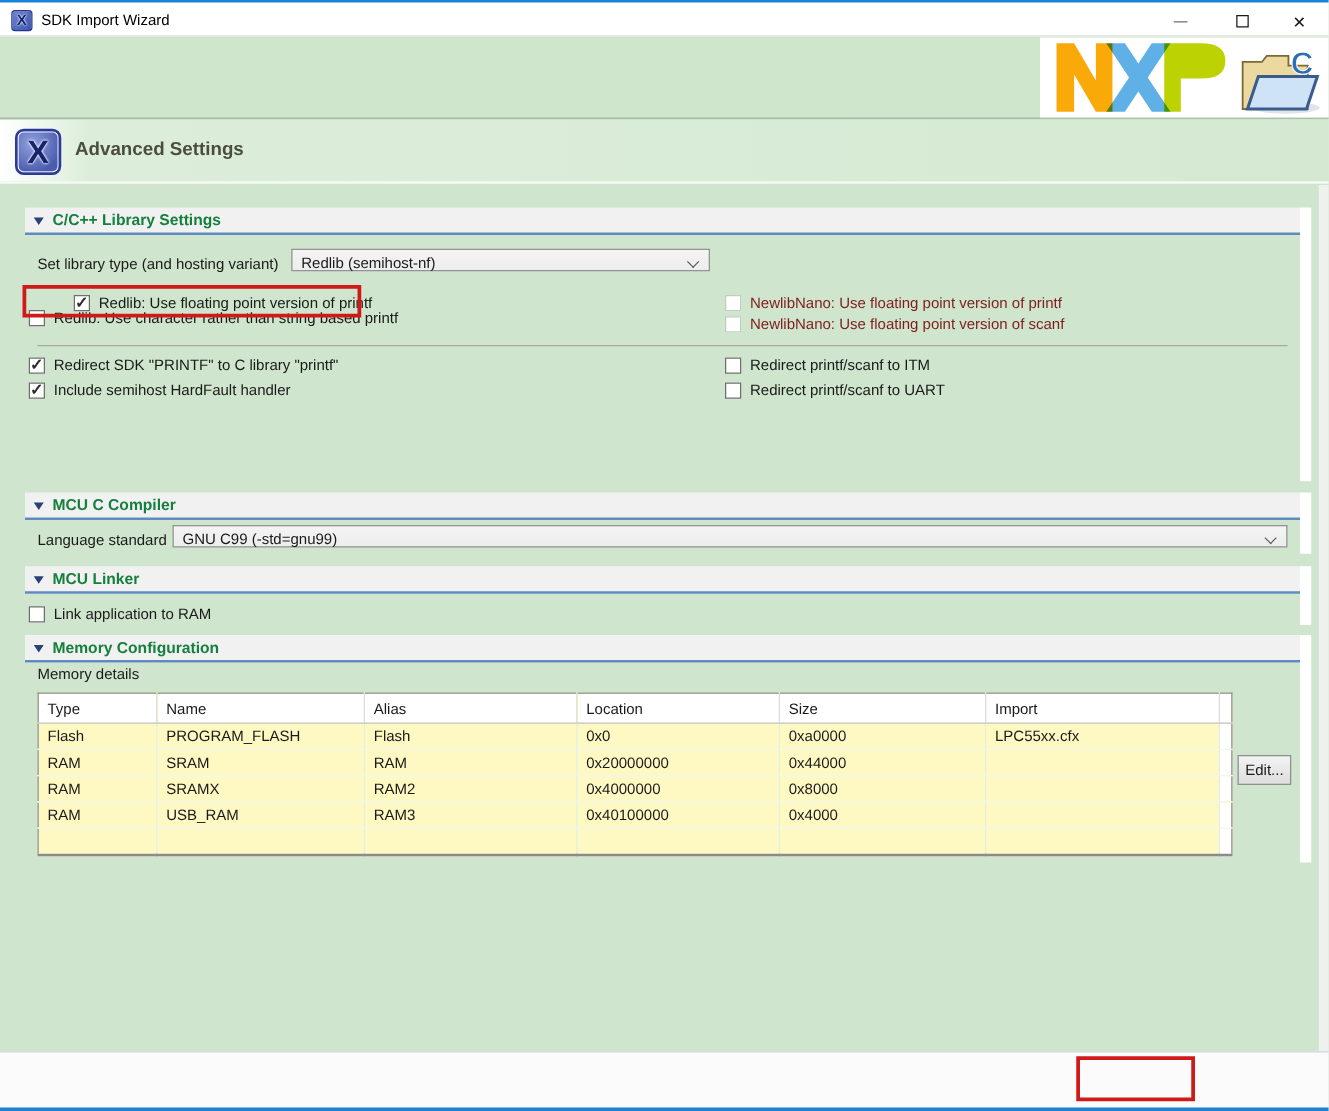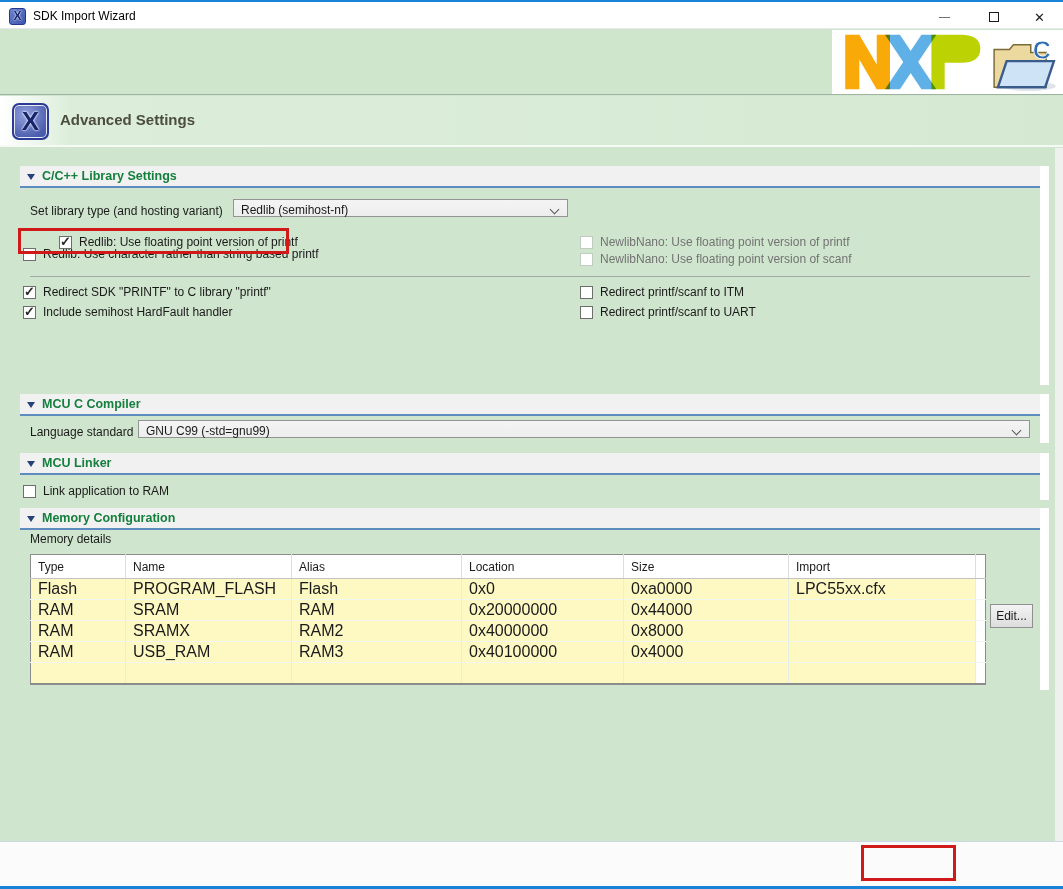--- a/index.html
+++ b/index.html
@@ -58,30 +58,30 @@
   .combo-text { position:absolute; left:7px; top:0; line-height:20px; font-size:12px; color:#1a1a1a; white-space:nowrap; }
   .combo-chevron { position:absolute; right:9px; top:6px; width:7px; height:7px;
                    border-right:1.6px solid #5a5a5a; border-bottom:1.6px solid #5a5a5a;
                    transform:rotate(45deg); }
 
   .cb-row { position:absolute; display:flex; align-items:center; gap:7px; height:18px; }
   .cb { width:13px; height:13px; background:#ffffff; border:1px solid #6e6e6e; position:relative; flex:none; }
   .cb.checked::after { content:"✓"; position:absolute; left:0px; top:-3px; font-size:13px;
                        font-weight:bold; color:#2b2b2b; }
   .cb-row.disabled .cb { border-color:#c0ccc1; }
-  .cb-row.disabled .cb-label { color:#737373; }
+  .cb-row.disabled .cb-label { color:#7f1d1d; }
   .hdivider { position:absolute; left:30px; width:1000px; height:0; border-top:1px solid #a8a8a8; }
 
   
   .mem-table { position:absolute; left:30px; top:554px; border-collapse:collapse; table-layout:fixed;
                border:1px solid #8c8c8c; border-bottom-width:2px; background:#fef9c3; }
   .mem-table th { background:#ffffff; font-weight:normal; text-align:left; height:24px;
                   padding:0 0 0 7px; font-size:12px; border-right:1px solid #dcdcdc;
                   border-bottom:1px solid #c2c2c2; overflow:hidden; }
-  .mem-table td { height:21px; padding:0 0 0 7px; font-size:16px; border-right:1px solid #e4efe2;
+  .mem-table td { height:21px; padding:0 0 0 7px; font-size:12px; border-right:1px solid #e4efe2;
                   border-bottom:1px solid #f0f7ef; overflow:hidden; white-space:nowrap; }
   .mem-table .vscroll-col { background:#ffffff; border-right:none; }
 
   .push-btn { position:absolute; background:linear-gradient(#f3f3f3,#dddddd); border:1px solid #8f8f8f;
               font-size:12px; text-align:center; color:#1a1a1a;
               display:flex; align-items:center; justify-content:center; }
 
   
   .ann { position:absolute; border:3px solid #d01a1a; background:transparent; z-index:20; }
 

